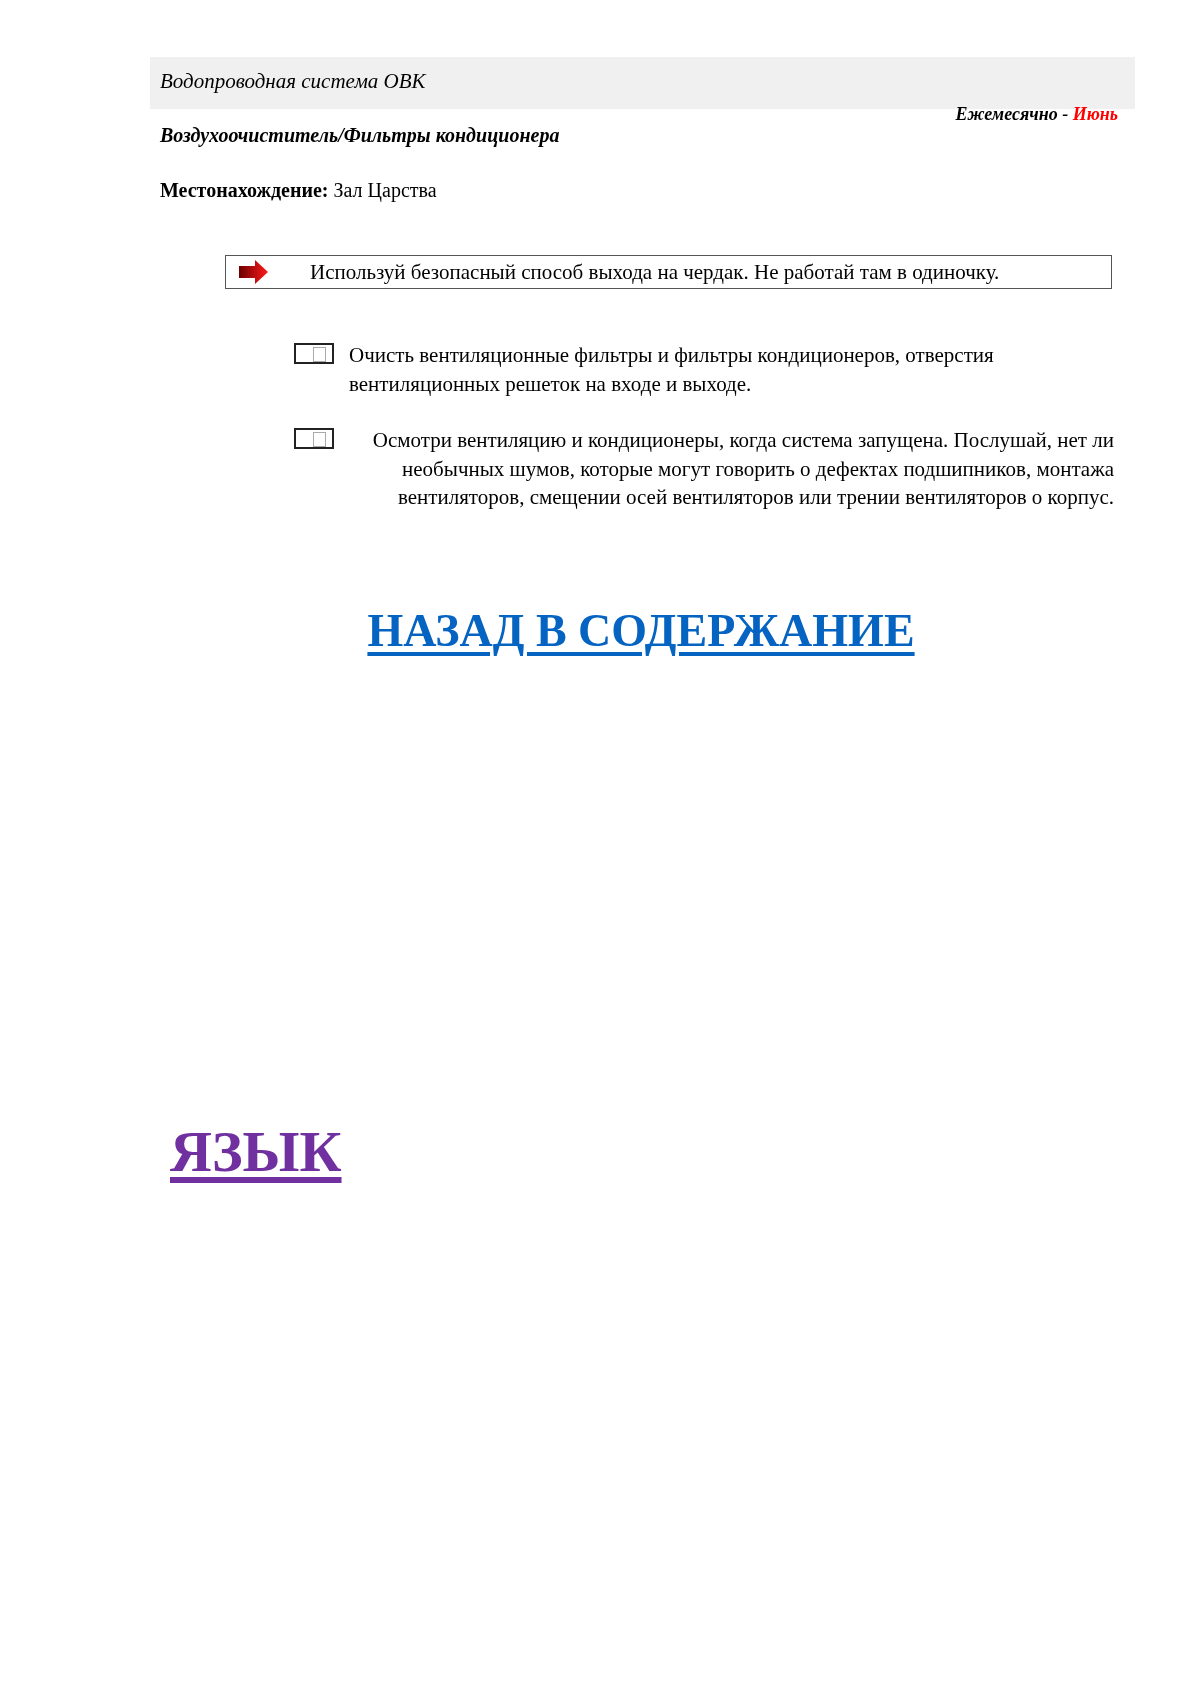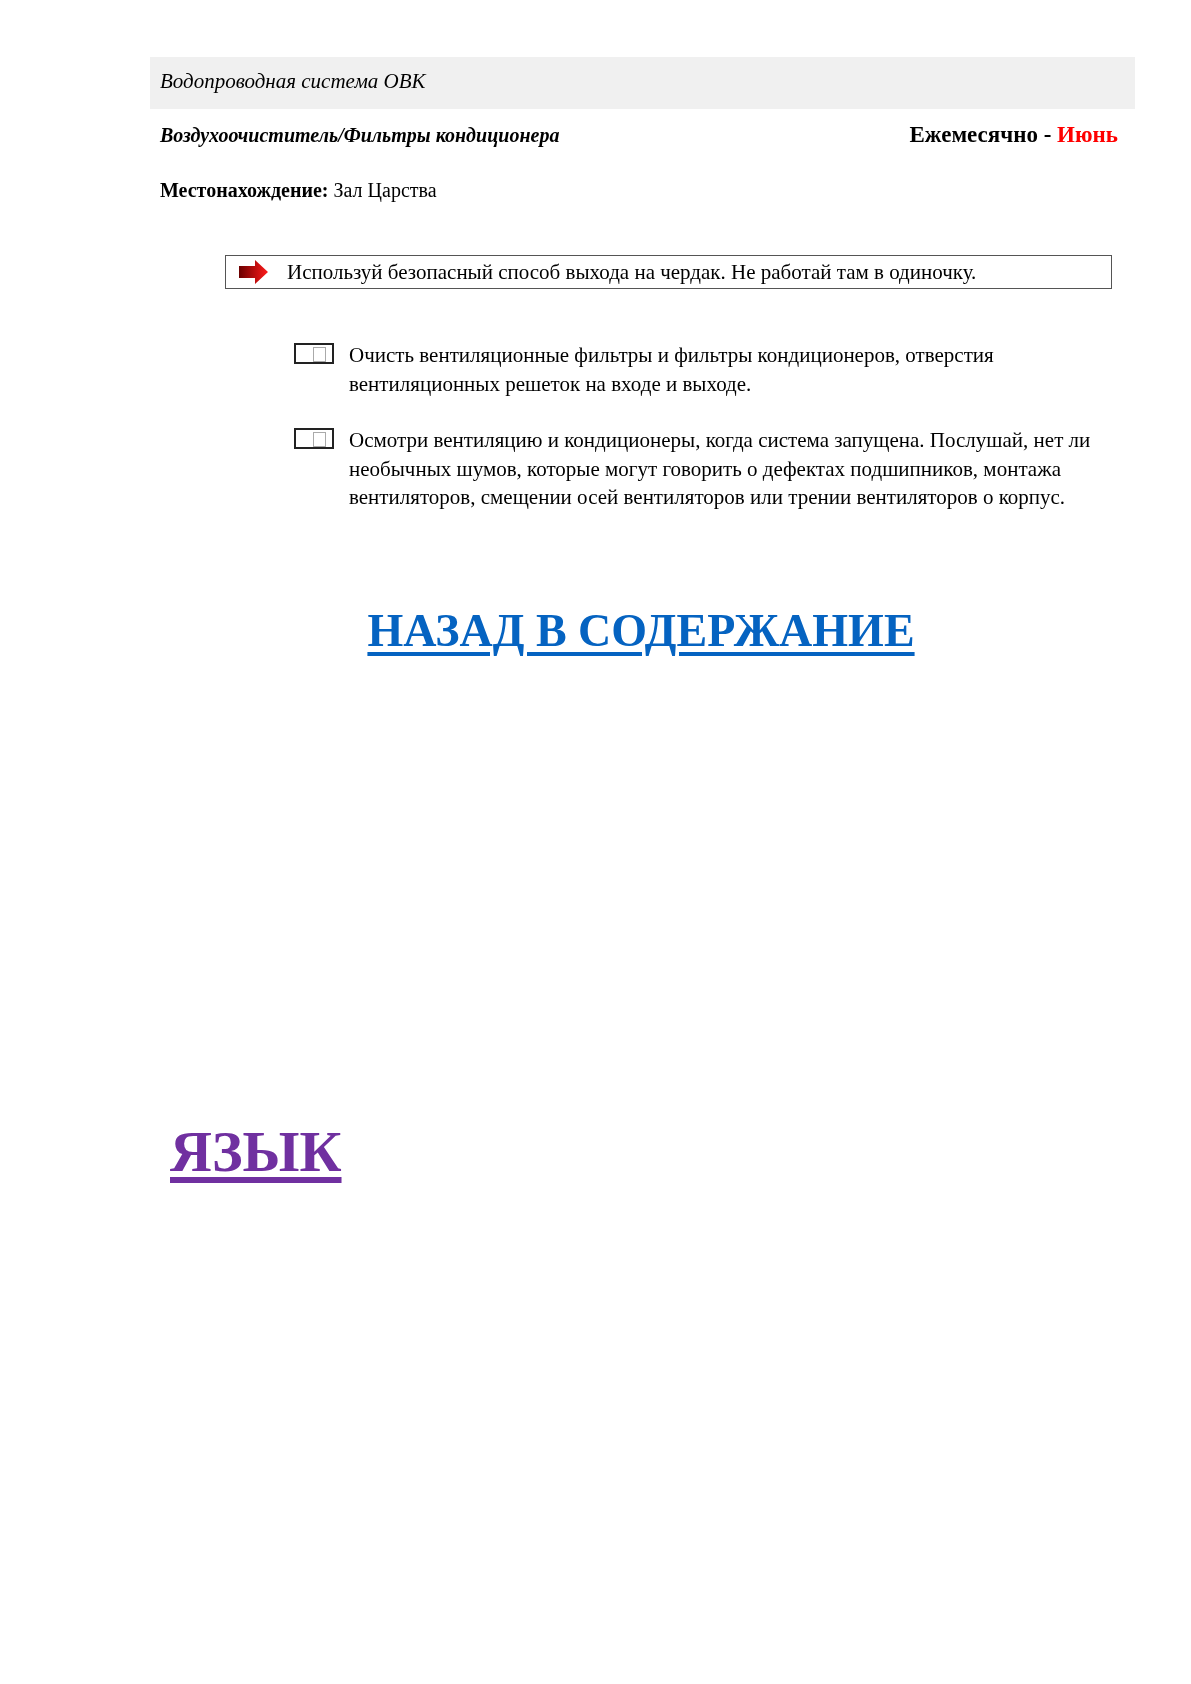--- a/index.html
+++ b/index.html
@@ -2,36 +2,36 @@
 <html><head>
   <meta charset="utf-8">
   <style>
     html, body { margin: 0; padding: 0; background: #ffffff; }
     body { width: 1191px; height: 1684px; position: relative; overflow: hidden;
            font-family: "Liberation Serif", "DejaVu Serif", serif; color: #000; }
     .abs { position: absolute; }
     .header-band { left: 150px; top: 57px; width: 985px; height: 52px; background: #f0f0f0; }
     .header-title { left: 160px; top: 69px; font-size: 21px; font-style: italic; white-space: nowrap; }
     .subtitle { left: 160px; top: 124px; font-size: 20px; font-style: italic; font-weight: bold; white-space: nowrap; text-align: center; }
-    .frequency { right: 73px; top: 122px; font-size: 23px; font-weight: bold; white-space: nowrap; }
+    .frequency { right: 73px; top: 104px; font-size: 18px; font-weight: bold; white-space: nowrap; font-style: italic; }
     .frequency .month { color: #ff0000; }
     .location { left: 160px; top: 179px; font-size: 20px; white-space: nowrap; }
     .location .loc-label { font-weight: bold; }
     .warning-box { left: 225px; top: 255px; width: 887px; height: 34px; border: 1px solid #555;
-                   box-sizing: border-box; display: flex; align-items: center; }
+                   box-sizing: border-box; display: flex; align-items: center; gap: 23px; }
     .warning-box .arrow { width: 30px; height: 24px; margin-left: 13px; margin-right: 18px; }
     .warning-text { font-size: 21px; white-space: nowrap; }
     .task { left: 294px; width: 820px; display: flex; }
     .task .cb { width: 40px; height: 21px; border: 2px solid #222; box-sizing: border-box; position: relative;
                 flex: 0 0 auto; margin-top: 2px; margin-right: 15px; cursor: pointer; }
     .task .cb .inner { position: absolute; right: 6px; top: 2px; width: 11px; height: 13px;
                        border: 1px solid #aaa; background: #fff; }
     .task .txt { font-size: 21px; line-height: 28.7px; }
     .task1 { top: 341px; }
-    .task2 { top: 426px; }
+    .task2 { top: 426px; text-align: right; }
     .toc-link { left: 0; width: 1282px; top: 604px; text-align: center; font-size: 46px; font-weight: bold;
                 color: #0563c1; text-decoration: underline; text-decoration-thickness: 4px; text-underline-offset: 6px;
                 cursor: pointer; white-space: nowrap; }
     .lang-link { left: 170px; top: 1118px; font-size: 58px; font-weight: bold; color: #7030a0;
                  text-decoration: underline; text-decoration-thickness: 6px; text-underline-offset: 6px;
                  cursor: pointer; white-space: nowrap; }
   </style>
 </head>
 <body>
 

